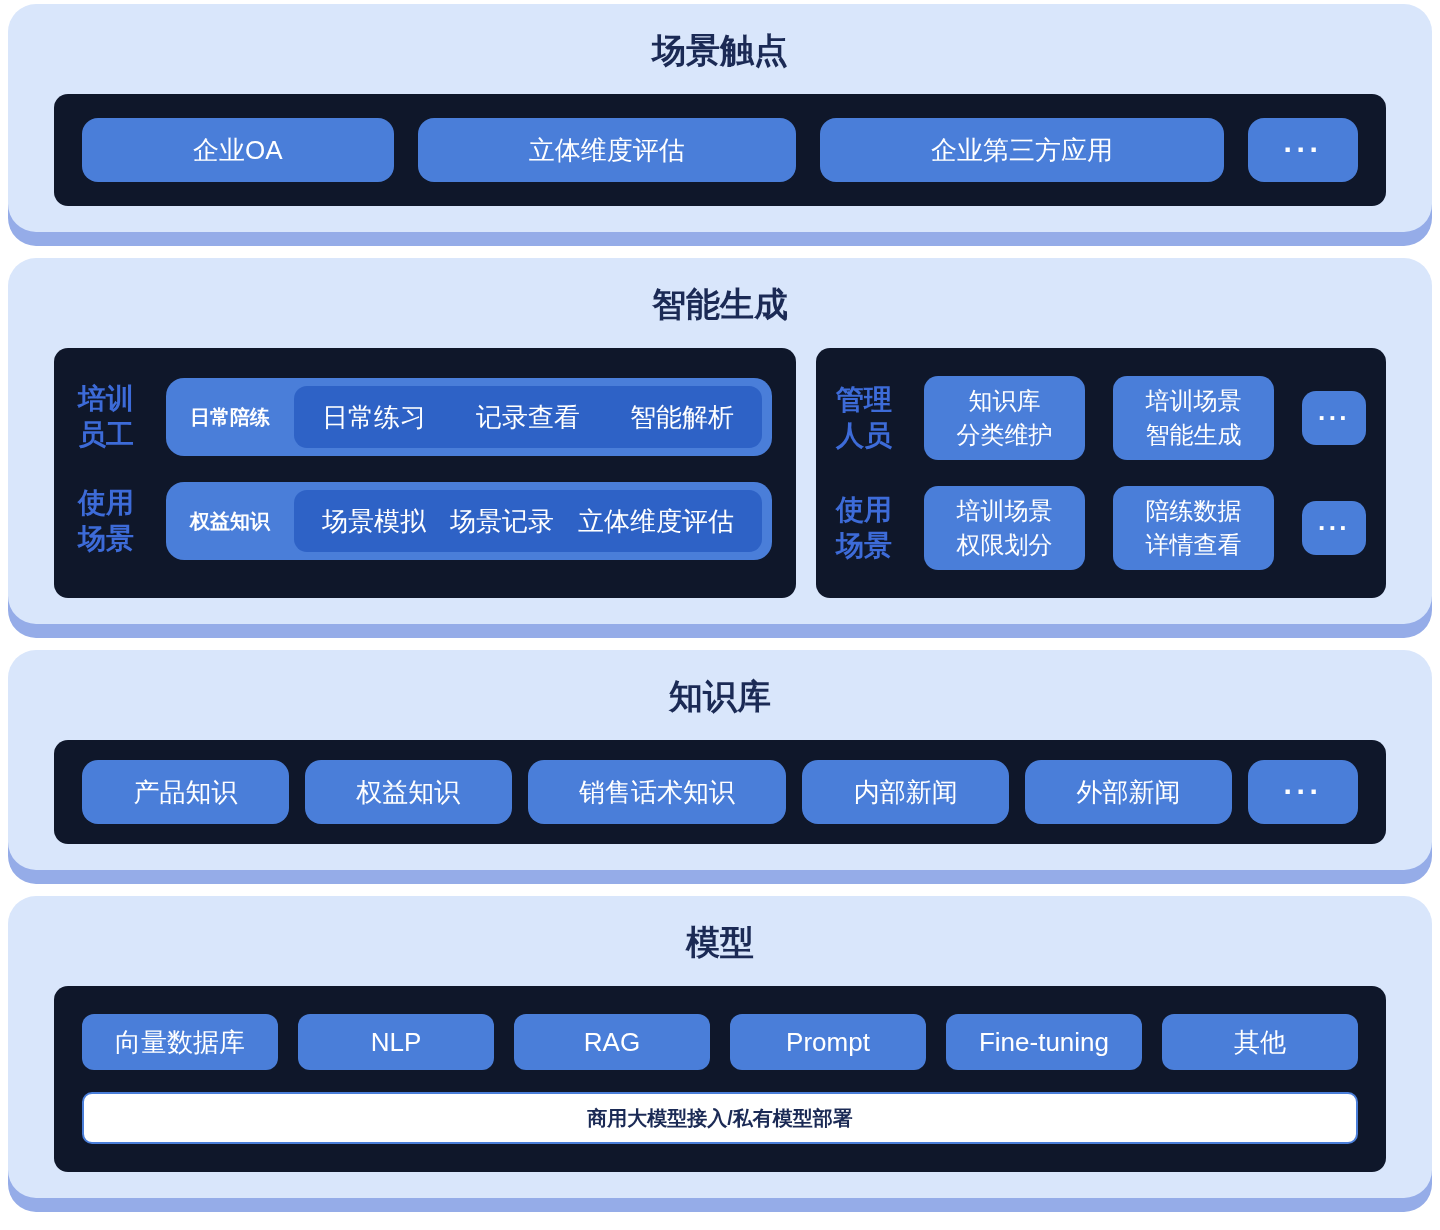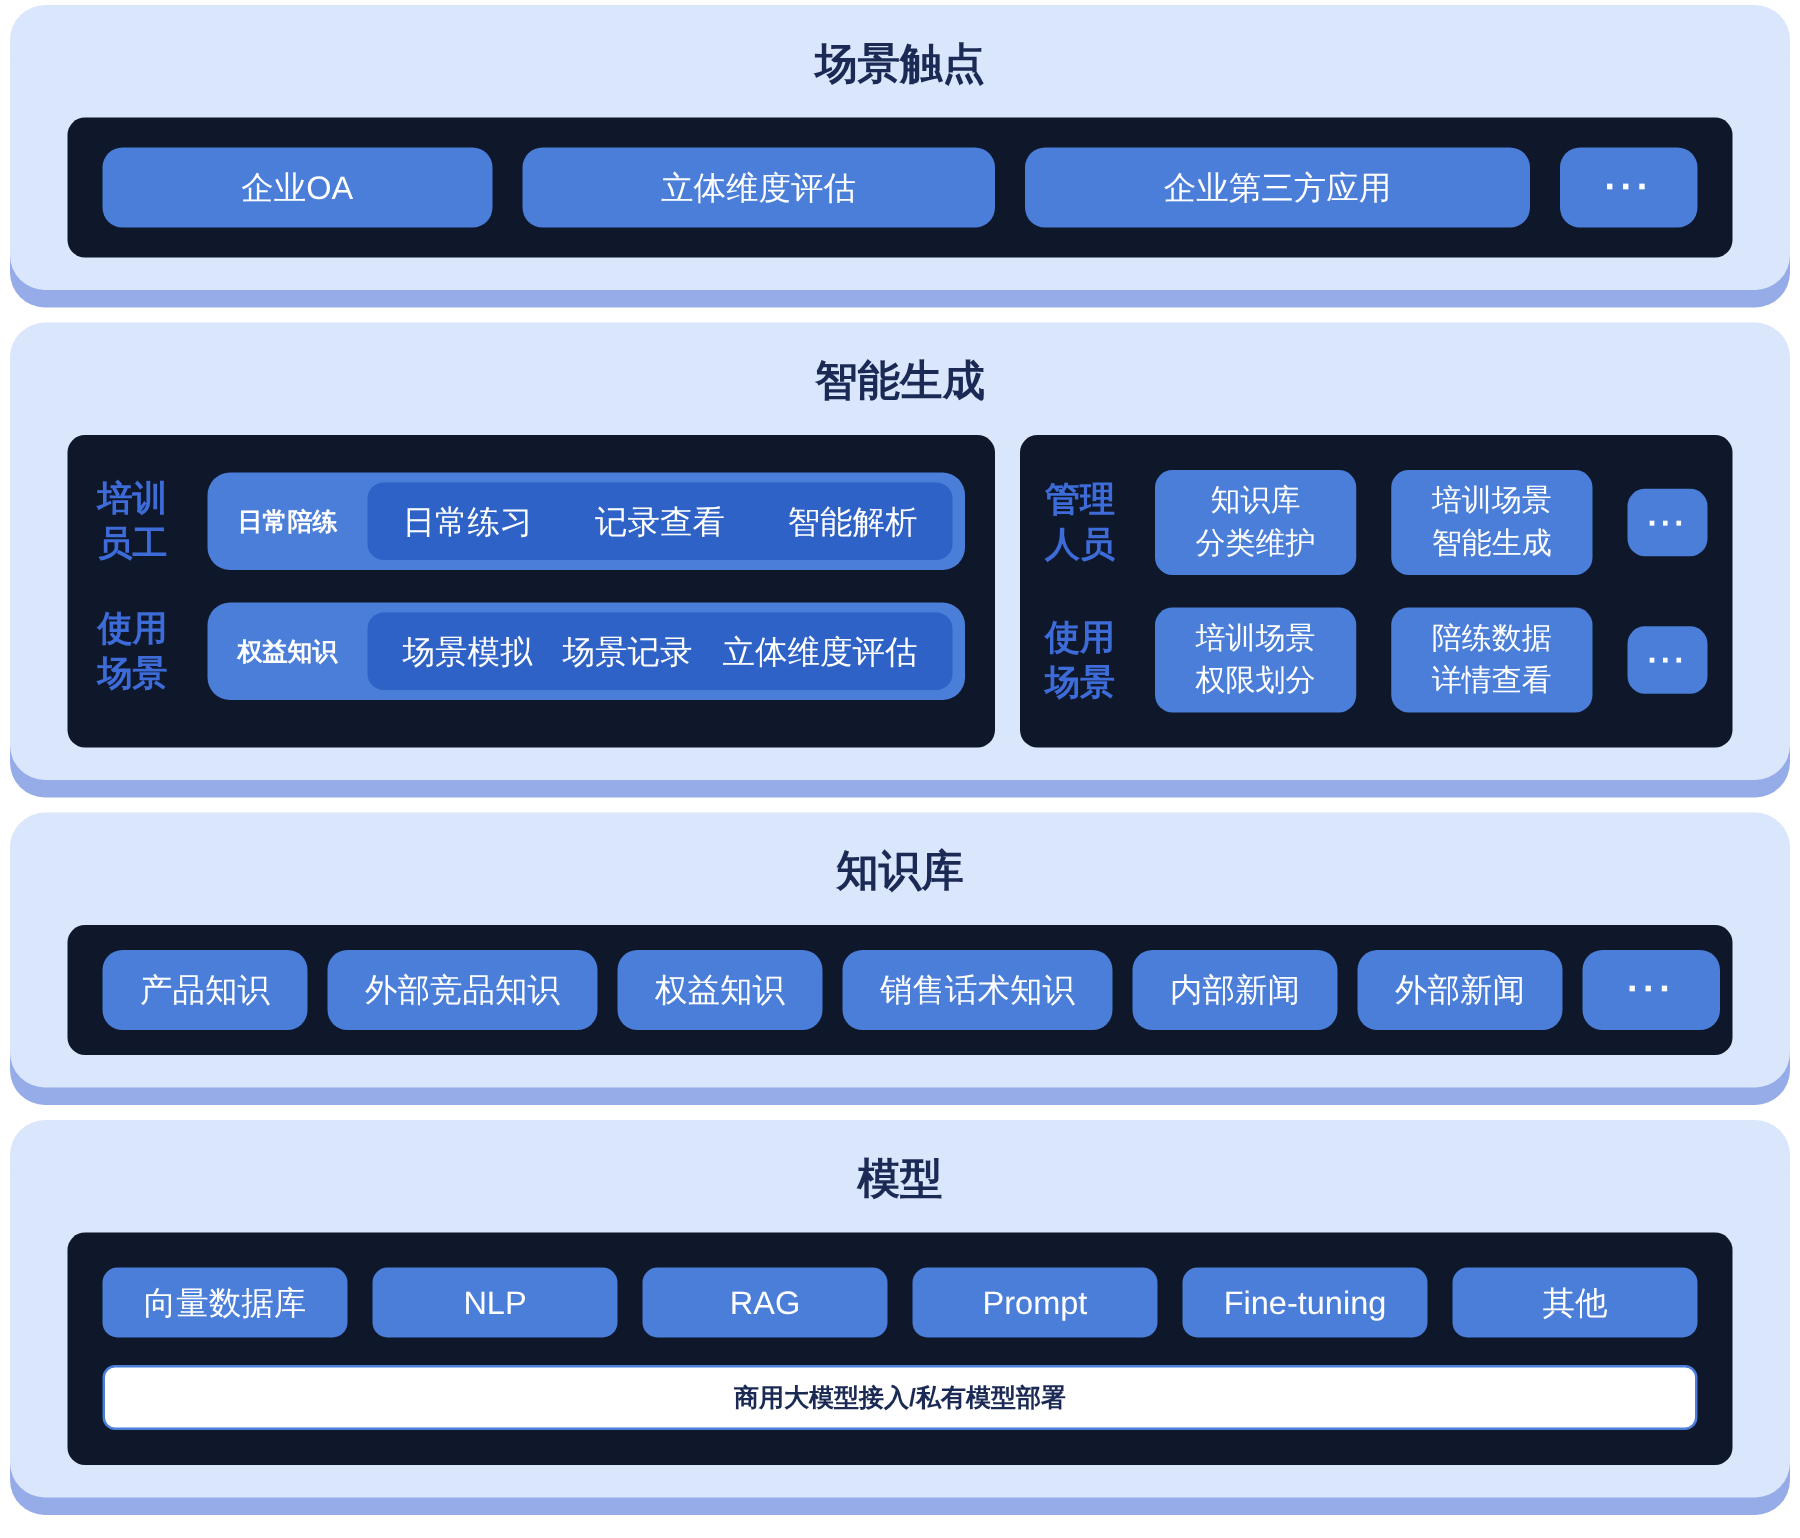--- a/index.html
+++ b/index.html
@@ -242,21 +242,20 @@
         </div>
       </div>
 
     </div>
   </section>
 
   <section class="panel">
     <h2 class="panel-title">知识库</h2>
     <div class="white-card chip-row knowledge-row">
       <div class="chip grow">产品知识</div>
-      <div class="chip grow">外部竞品知识</div>
       <div class="chip grow">权益知识</div>
       <div class="chip grow">销售话术知识</div>
       <div class="chip grow">内部新闻</div>
       <div class="chip grow">外部新闻</div>
       <div class="chip more">···</div>
     </div>
   </section>
 
   <section class="panel">
     <h2 class="panel-title">模型</h2>

